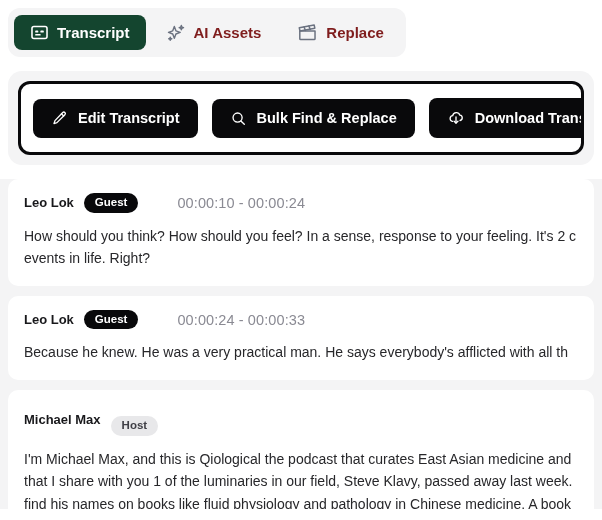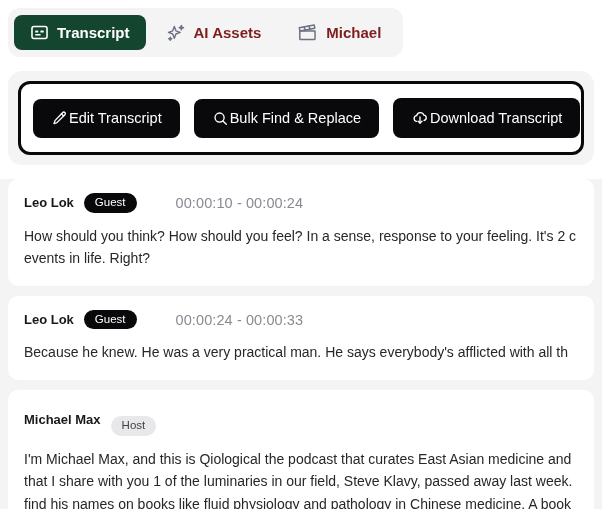--- a/index.html
+++ b/index.html
@@ -49,28 +49,28 @@
     background: #ffffff;
     padding: 14px 12px;
     display: flex;
     gap: 14px;
     align-items: center;
     overflow: hidden;
   }
   .btn {
     display: inline-flex;
     align-items: center;
-    gap: 1px;
+    gap: 10px;
     background: #09090b;
     color: #ffffff;
     border: none;
     border-radius: 8px;
     padding: 11px 18px;
     font-size: 14.5px;
-    font-weight: 400;
+    font-weight: 700;
     font-family: "Liberation Sans", sans-serif;
     white-space: nowrap;
     cursor: pointer;
     flex: 0 0 auto;
   }
   .btn .ic { display: inline-flex; align-items: center; justify-content: center; }
 
   
   .transcript {
     margin-top: 14px;
@@ -89,21 +89,21 @@
   .thead {
     display: flex;
     align-items: center;
     gap: 10px;
     margin-bottom: 12px;
     white-space: nowrap;
   }
   .speaker { font-size: 13px; font-weight: 700; color: #18181b; }
   .badge {
     font-size: 11.5px;
-    font-weight: 400;
+    font-weight: 700;
     border-radius: 999px;
     padding: 4px 11px;
     line-height: 1;
   }
   .badge.guest { background: #09090b; color: #ffffff; }
   .badge.host  { background: #e8e8ea; color: #3f3f46; margin-top: 12px; }
   .time { font-size: 14.5px; color: #8a8a93; letter-spacing: .1px; margin-left: 29px; }
   .tbody {
     font-size: 14px;
     line-height: 1.62;
@@ -145,21 +145,21 @@
 
       <div class="tab">
         <span class="ic">
           <svg width="21" height="21" viewBox="0 0 24 24" fill="none" stroke="#6b7280" stroke-width="1.7" stroke-linejoin="round" stroke-linecap="round">
             <path d="M3.2 10.4 H20.6 V19 a1 1 0 0 1 -1 1 H4.2 a1 1 0 0 1 -1 -1 Z"></path>
             <path d="M3.4 10.3 L2.6 6.6 L19.6 3.4 L20.4 7.1 Z"></path>
             <path d="M8.1 5.6 L9.6 9.6"></path>
             <path d="M13.6 4.6 L15.1 8.6"></path>
           </svg>
         </span>
-        <span>Michael</span>
+        <span>Replace</span>
       </div>
 
     </div>
   </div>
 
   <div class="toolbar-card">
     <div class="toolbar-inner">
 
       <button class="btn">
         <span class="ic">

